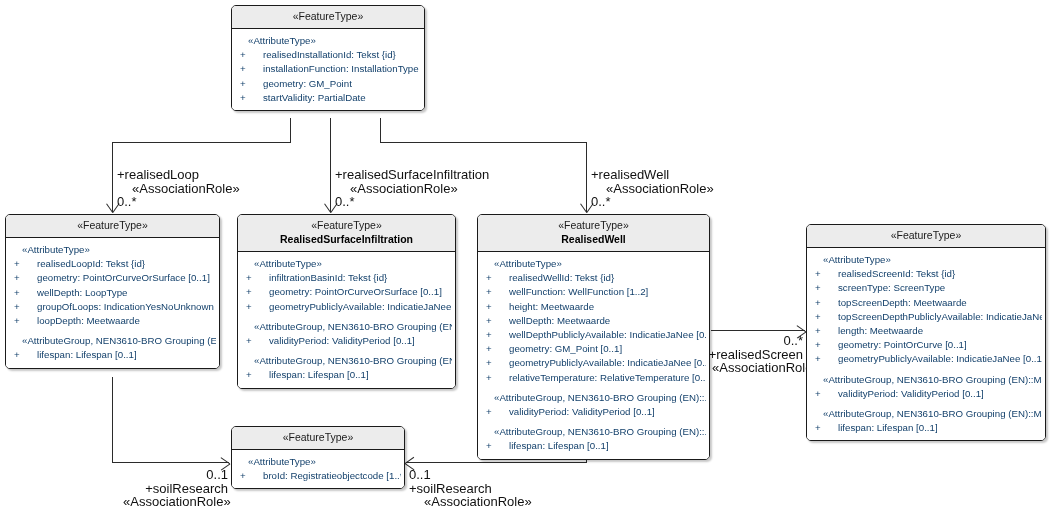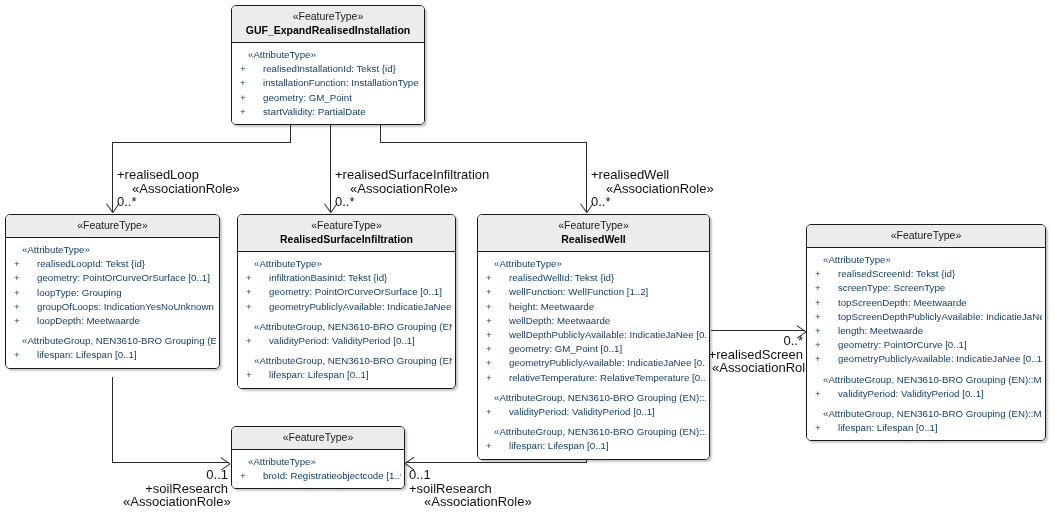--- a/index.html
+++ b/index.html
@@ -199,40 +199,39 @@
 
   <div class="conn-label" style="left:409px; top:468px;">
     <span class="mult">0..1</span>
     <span class="role">+soilResearch</span>
     <span class="stereorole">«AssociationRole»</span>
   </div>
 
   <div class="uml-class" style="left:231px; top:5px; width:194px;">
     <div class="uml-head">
       <span class="stereo">«FeatureType»</span>
-      <span class="cls-name">GUF_ExpandRealisedInstallation</span>
     </div>
     <div class="uml-body">
       <div class="grp">«AttributeType»</div>
       <div class="attr"><span class="vis">+</span><span>realisedInstallationId: Tekst {id}</span></div>
       <div class="attr"><span class="vis">+</span><span>installationFunction: InstallationType</span></div>
       <div class="attr"><span class="vis">+</span><span>geometry: GM_Point</span></div>
       <div class="attr"><span class="vis">+</span><span>startValidity: PartialDate</span></div>
     </div>
   </div>
 
   <div class="uml-class" style="left:5px; top:214px; width:215px;">
     <div class="uml-head">
       <span class="stereo">«FeatureType»</span>
     </div>
     <div class="uml-body">
       <div class="grp">«AttributeType»</div>
       <div class="attr"><span class="vis">+</span><span>realisedLoopId: Tekst {id}</span></div>
       <div class="attr"><span class="vis">+</span><span>geometry: PointOrCurveOrSurface [0..1]</span></div>
-      <div class="attr"><span class="vis">+</span><span>loopType: Grouping</span></div>
+      <div class="attr"><span class="vis">+</span><span>wellDepth: LoopType</span></div>
       <div class="attr"><span class="vis">+</span><span>groupOfLoops: IndicationYesNoUnknown [0..1]</span></div>
       <div class="attr"><span class="vis">+</span><span>loopDepth: Meetwaarde</span></div>
       <div class="grp spaced">«AttributeGroup, NEN3610-BRO Grouping (EN)::...</div>
       <div class="attr"><span class="vis">+</span><span>lifespan: Lifespan [0..1]</span></div>
     </div>
   </div>
 
   <div class="uml-class" style="left:237px; top:214px; width:219px;">
     <div class="uml-head">
       <span class="stereo">«FeatureType»</span>

